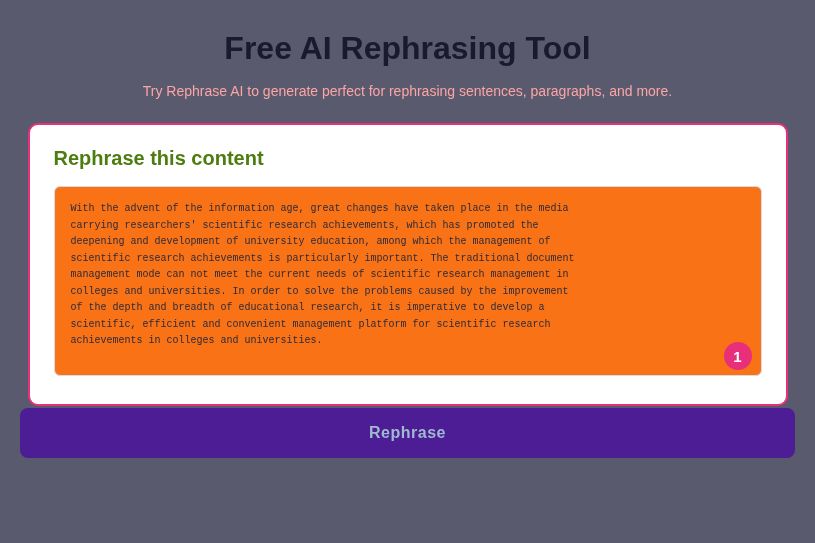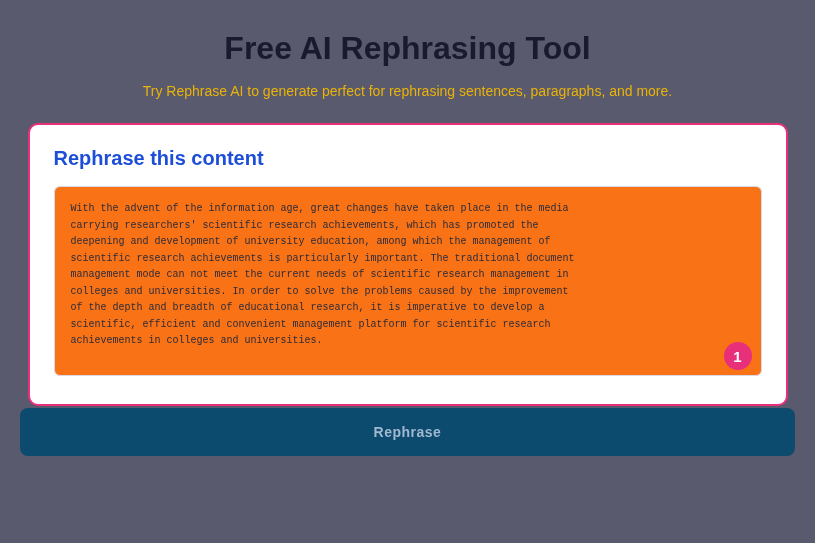--- a/index.html
+++ b/index.html
@@ -24,41 +24,41 @@
     .page-title {
       font-size: 32px;
       font-weight: bold;
       color: #1a1a2e;
       margin-bottom: 16px;
       text-align: center;
     }
 
     .page-subtitle {
       font-size: 14px;
-      color: #eab308;
+      color: #fca5a5;
       text-align: right;
       margin-bottom: 24px;
     }
 
     .main-card {
       background: #ffffff;
       border-radius: 10px;
       border: 2.5px solid #e8307a;
       width: 760px;
       padding: 22px 24px 24px 24px;
       display: flex;
       flex-direction: column;
       gap: 16px;
       position: relative;
     }
 
     .card-label {
       font-size: 20px;
       font-weight: bold;
-      color: #1d4ed8;
+      color: #4d7c0f;
     }
 
     .text-area-wrapper {
       position: relative;
     }
 
     .content-textarea {
       width: 100%;
       height: 190px;
       background: #f97316;
@@ -84,26 +84,26 @@
       display: flex;
       align-items: center;
       justify-content: center;
       color: #ffffff;
       font-size: 15px;
       font-weight: bold;
     }
 
     .rephrase-btn {
       width: 100%;
-      background: #0c4a6e;
+      background: #4c1d95;
       color: #a0b8d0;
       border: none;
       border-radius: 8px;
       padding: 16px;
-      font-size: 14px;
+      font-size: 16px;
       font-weight: bold;
       cursor: pointer;
       letter-spacing: 0.5px;
       margin-top: 2px;
     }
   </style>
 </head>
 <body>
 
 <h1 class="page-title">Free AI Rephrasing Tool</h1>

